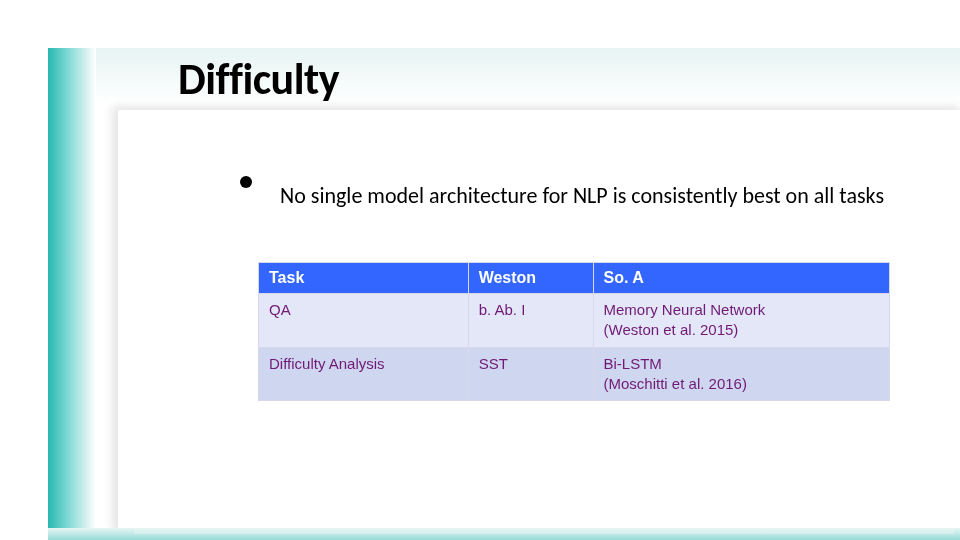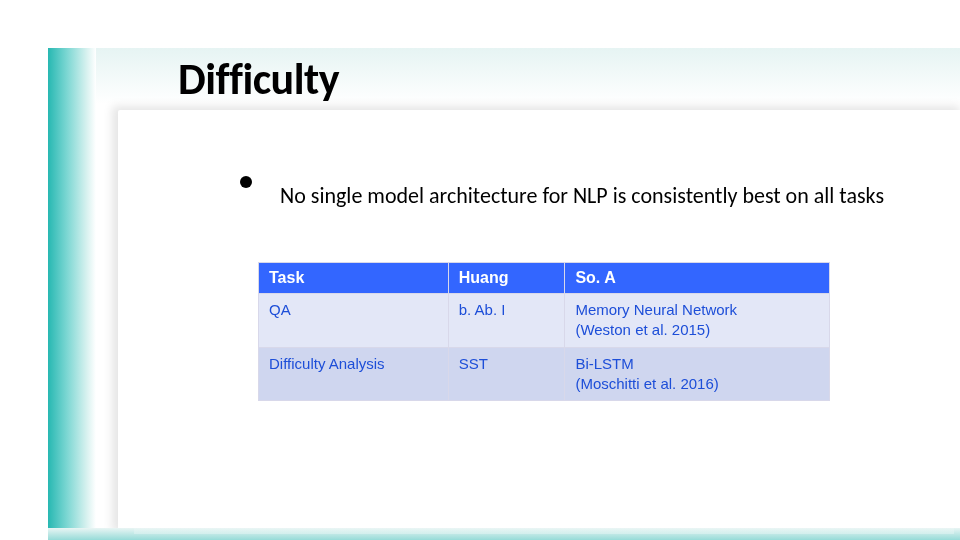--- a/index.html
+++ b/index.html
@@ -69,39 +69,39 @@
 .bullet-text {
   font-family: "Calibri", Arial, sans-serif;
   font-size: 22px;
   line-height: 1.25;
   color: #000;
 }
 .table {
   position: absolute;
   left: 210px;
   top: 214px;
-  width: 572px;
+  width: 632px;
   border-collapse: collapse;
 }
 .table th, .table td {
   text-align: left;
   padding: 6px 10px;
   font-family: Arial, sans-serif;
   border: 1px solid #d8d8ea;
 }
 .table th {
   background: #3366ff;
   color: #fff;
   font-weight: 700;
   font-size: 16px;
   height: 26px;
 }
 .table td {
   font-size: 15px;
-  color: #1d4ed8;
+  color: #701a75;
   vertical-align: top;
   line-height: 1.35;
 }
 .table tr:nth-child(even) td { background: #e3e7f7; }
 .table tr:nth-child(odd) td { background: #cfd6ef; }
 .col-task { width: 210px; }
 .col-corpus { width: 125px; }
 .col-soa { width: 297px; }
 .bottom-bar {
   position: absolute;
@@ -133,21 +133,21 @@
   <div class="bullet-row">
     <div class="bullet-dot"></div>
     <div class="bullet-text">No single model architecture for NLP is consistently best on all tasks</div>
   </div>
 </div>
 
 <table class="table">
   <tbody>
       <tr>
     <th class="col-task">Task</th>
-    <th class="col-corpus">Huang</th>
+    <th class="col-corpus">Weston</th>
     <th class="col-soa">So. A</th>
   </tr>
   <tr>
     <td>QA</td>
     <td>b. Ab. I</td>
     <td>Memory Neural Network<br>(Weston et al. 2015)</td>
   </tr>
   <tr>
     <td>Difficulty Analysis</td>
     <td>SST</td>

